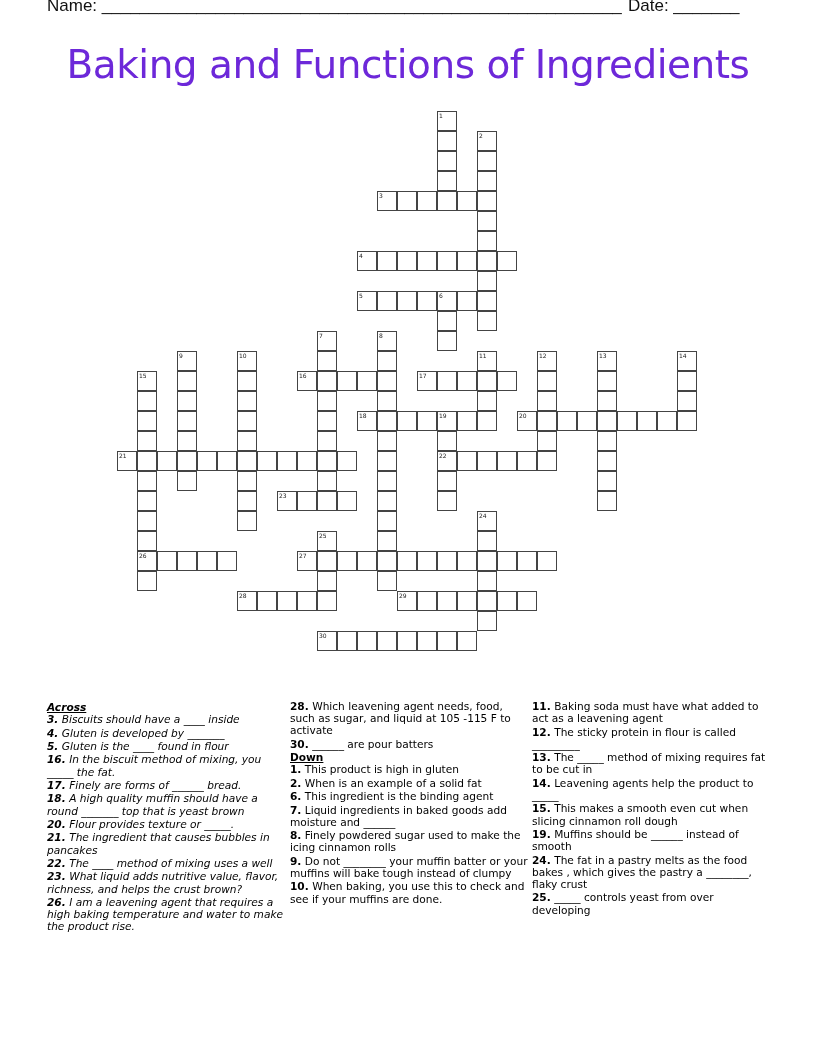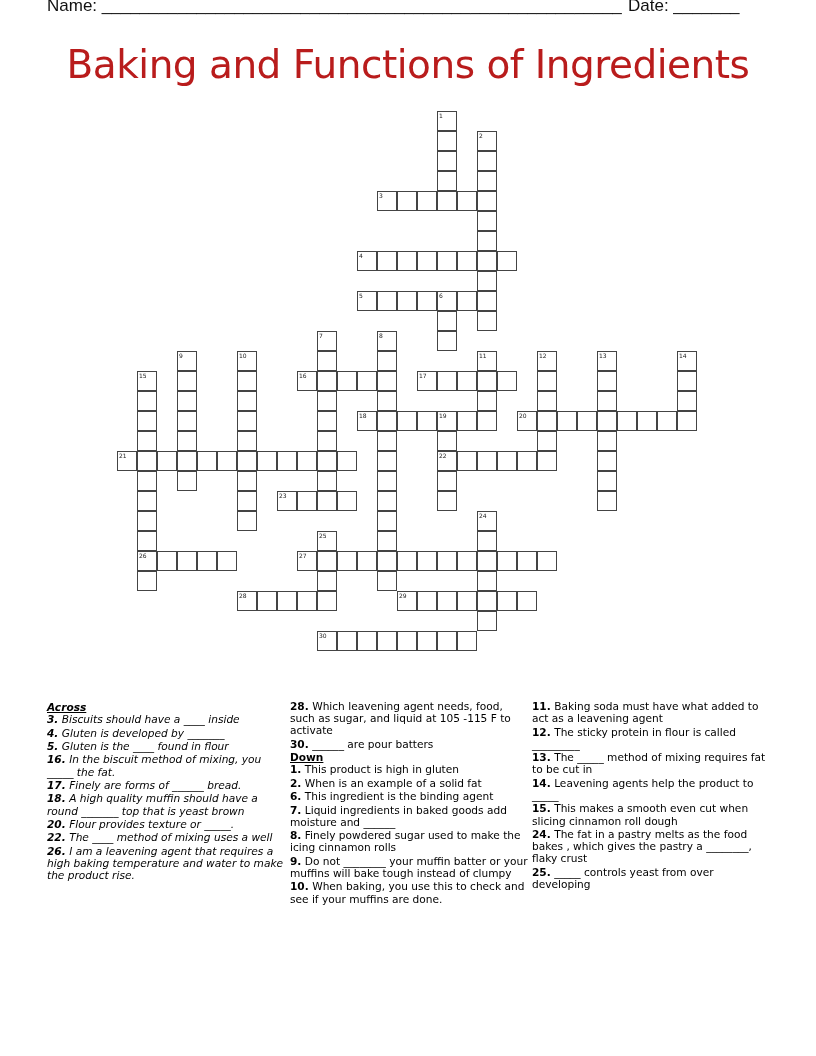--- a/index.html
+++ b/index.html
@@ -1,20 +1,20 @@
 <!DOCTYPE html>
 <html><head>
   <meta charset="utf-8">
   <style>
     html, body { margin:0; padding:0; background:#fff; }
     body { width:816px; height:1056px; position:relative; overflow:hidden; color:#000; }
     .header-line { position:absolute; top:-4px; font-family:"Liberation Sans", sans-serif; font-size:17px; color:#111; white-space:pre; }
     .name-line { left:47px; }
     .date-line { left:628px; }
-    .title { position:absolute; top:42px; left:0; width:816px; text-align:center; font-family:"DejaVu Sans", sans-serif; font-size:39px; letter-spacing:-0.5px; color:#b91c1c; }
+    .title { position:absolute; top:42px; left:0; width:816px; text-align:center; font-family:"DejaVu Sans", sans-serif; font-size:39px; letter-spacing:-0.5px; color:#6d28d9; }
     #grid { position:absolute; left:0; top:0; width:816px; height:700px; }
     .cell { position:absolute; width:20px; height:20px; box-sizing:border-box; border:1px solid #444; background:#fff; }
     .cell .num { position:absolute; left:1px; top:0px; font-family:"DejaVu Sans", sans-serif; font-size:6px; line-height:7px; color:#222; }
     .clue-col { position:absolute; top:700px; width:238px; font-family:"DejaVu Sans", sans-serif; font-size:10.6px; line-height:12.2px; }
     .clue-col.c1 { left:47px;font-style:italic; }
     .clue-col.c2 { left:290px; }
     .clue-col.c3 { left:532px; width:236px; }
     .section-head { font-weight:bold; text-decoration:underline; margin-top:1px; }
     .clue { margin:0 0 1.2px 0; }
     .clue b { font-weight:bold; }
@@ -276,21 +276,23 @@
 <div class="clue-col c1">
   <div class="section-head">Across</div>
   <div id="col1-clues">
       <div class="clue"><b>3.</b> <span>Biscuits should have a ____ inside</span></div>
       <div class="clue"><b>4.</b> <span>Gluten is developed by _______</span></div>
       <div class="clue"><b>5.</b> <span>Gluten is the ____ found in flour</span></div>
       <div class="clue"><b>16.</b> <span>In the biscuit method of mixing, you _____ the fat.</span></div>
       <div class="clue"><b>17.</b> <span>Finely are forms of ______ bread.</span></div>
       <div class="clue"><b>18.</b> <span>A high quality muffin should have a round _______ top that is yeast brown</span></div>
       <div class="clue"><b>20.</b> <span>Flour provides texture or _____.</span></div>
+      <div class="clue"><b>21.</b> <span>The ingredient that causes bubbles in pancakes</span></div>
       <div class="clue"><b>22.</b> <span>The ____ method of mixing uses a well</span></div>
+      <div class="clue"><b>23.</b> <span>What liquid adds nutritive value, flavor, richness, and helps the crust brown?</span></div>
       <div class="clue"><b>26.</b> <span>I am a leavening agent that requires a high baking temperature and water to make the product rise.</span></div>
     </div>
 </div>
 <div class="clue-col c2">
   <div id="col2-across">
       <div class="clue"><b>28.</b> <span>Which leavening agent needs, food, such as sugar, and liquid at 105 -115 F to activate</span></div>
       <div class="clue"><b>30.</b> <span>______ are pour batters</span></div>
     </div>
   <div class="section-head">Down</div>
   <div id="col2-down">
@@ -303,16 +305,17 @@
       <div class="clue"><b>10.</b> <span>When baking, you use this to check and see if your muffins are done.</span></div>
     </div>
 </div>
 <div class="clue-col c3">
   <div id="col3-down">
       <div class="clue"><b>11.</b> <span>Baking soda must have what added to act as a leavening agent</span></div>
       <div class="clue"><b>12.</b> <span>The sticky protein in flour is called _________</span></div>
       <div class="clue"><b>13.</b> <span>The _____ method of mixing requires fat to be cut in</span></div>
       <div class="clue"><b>14.</b> <span>Leavening agents help the product to _____</span></div>
       <div class="clue"><b>15.</b> <span>This makes a smooth even cut when slicing cinnamon roll dough</span></div>
+      <div class="clue"><b>19.</b> <span>Muffins should be ______ instead of smooth</span></div>
       <div class="clue"><b>24.</b> <span>The fat in a pastry melts as the food bakes , which gives the pastry a ________, flaky crust</span></div>
       <div class="clue"><b>25.</b> <span>_____ controls yeast from over developing</span></div>
     </div>
 </div>
 
 </body></html>

